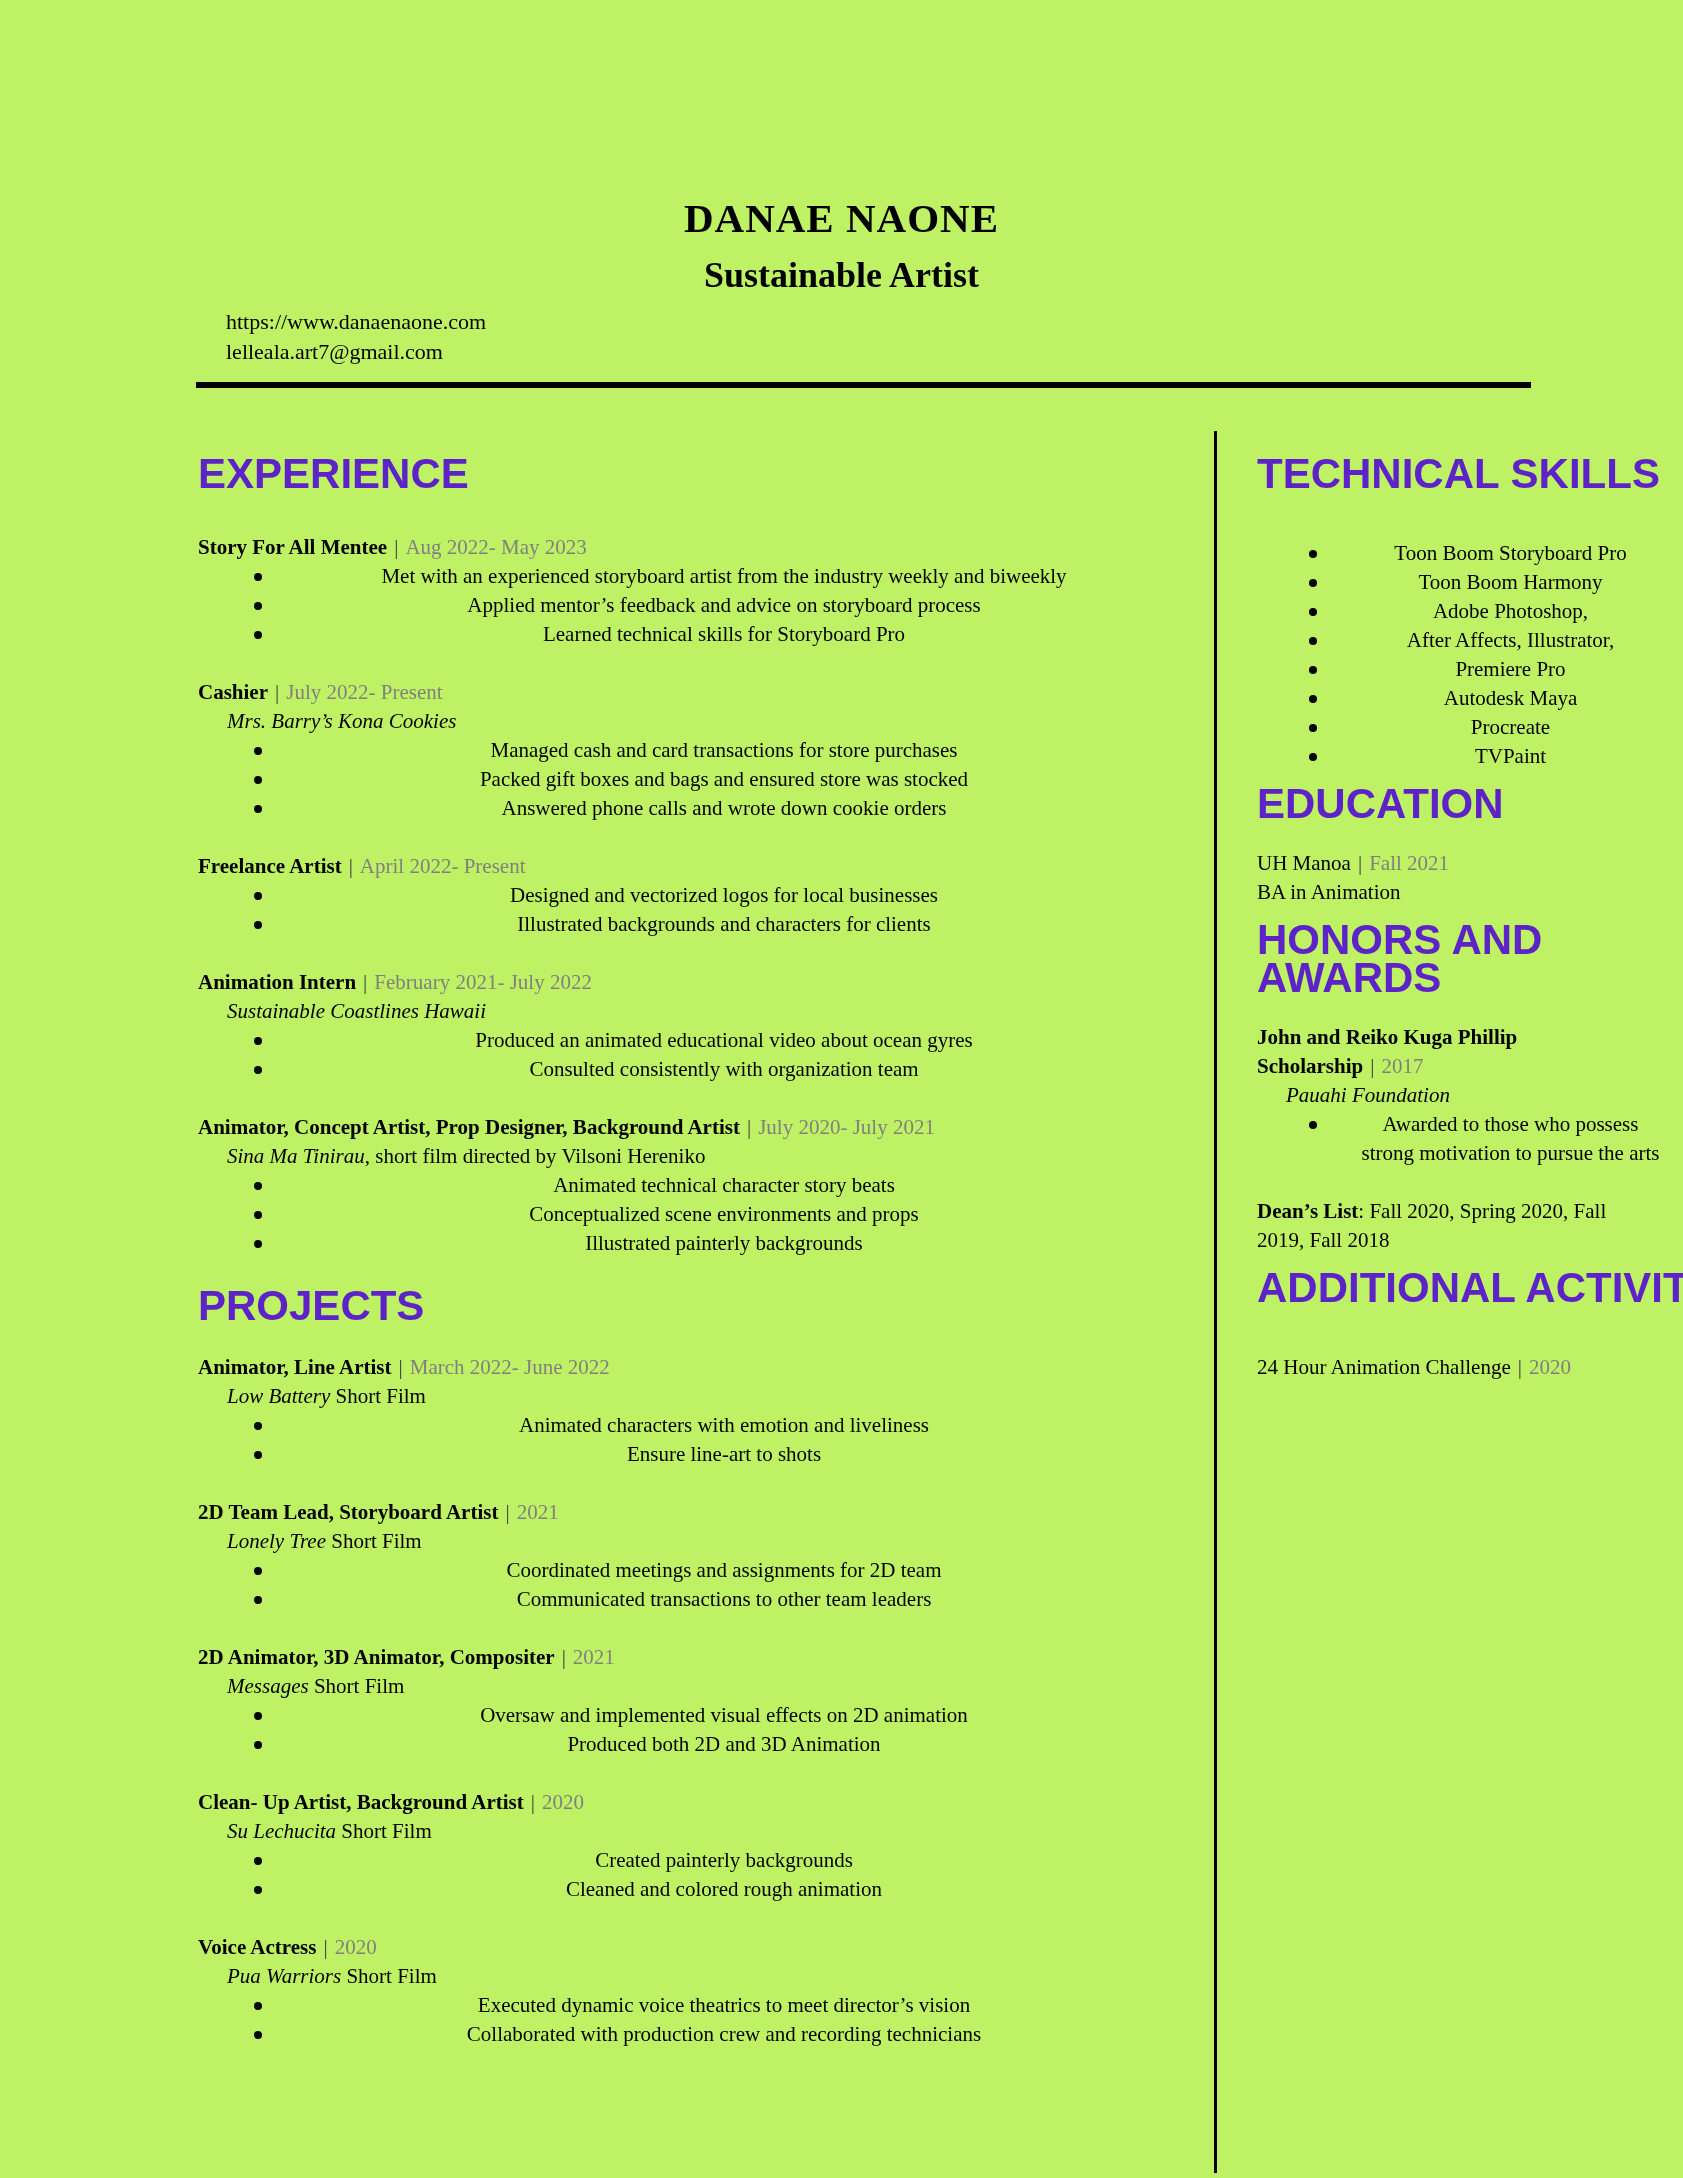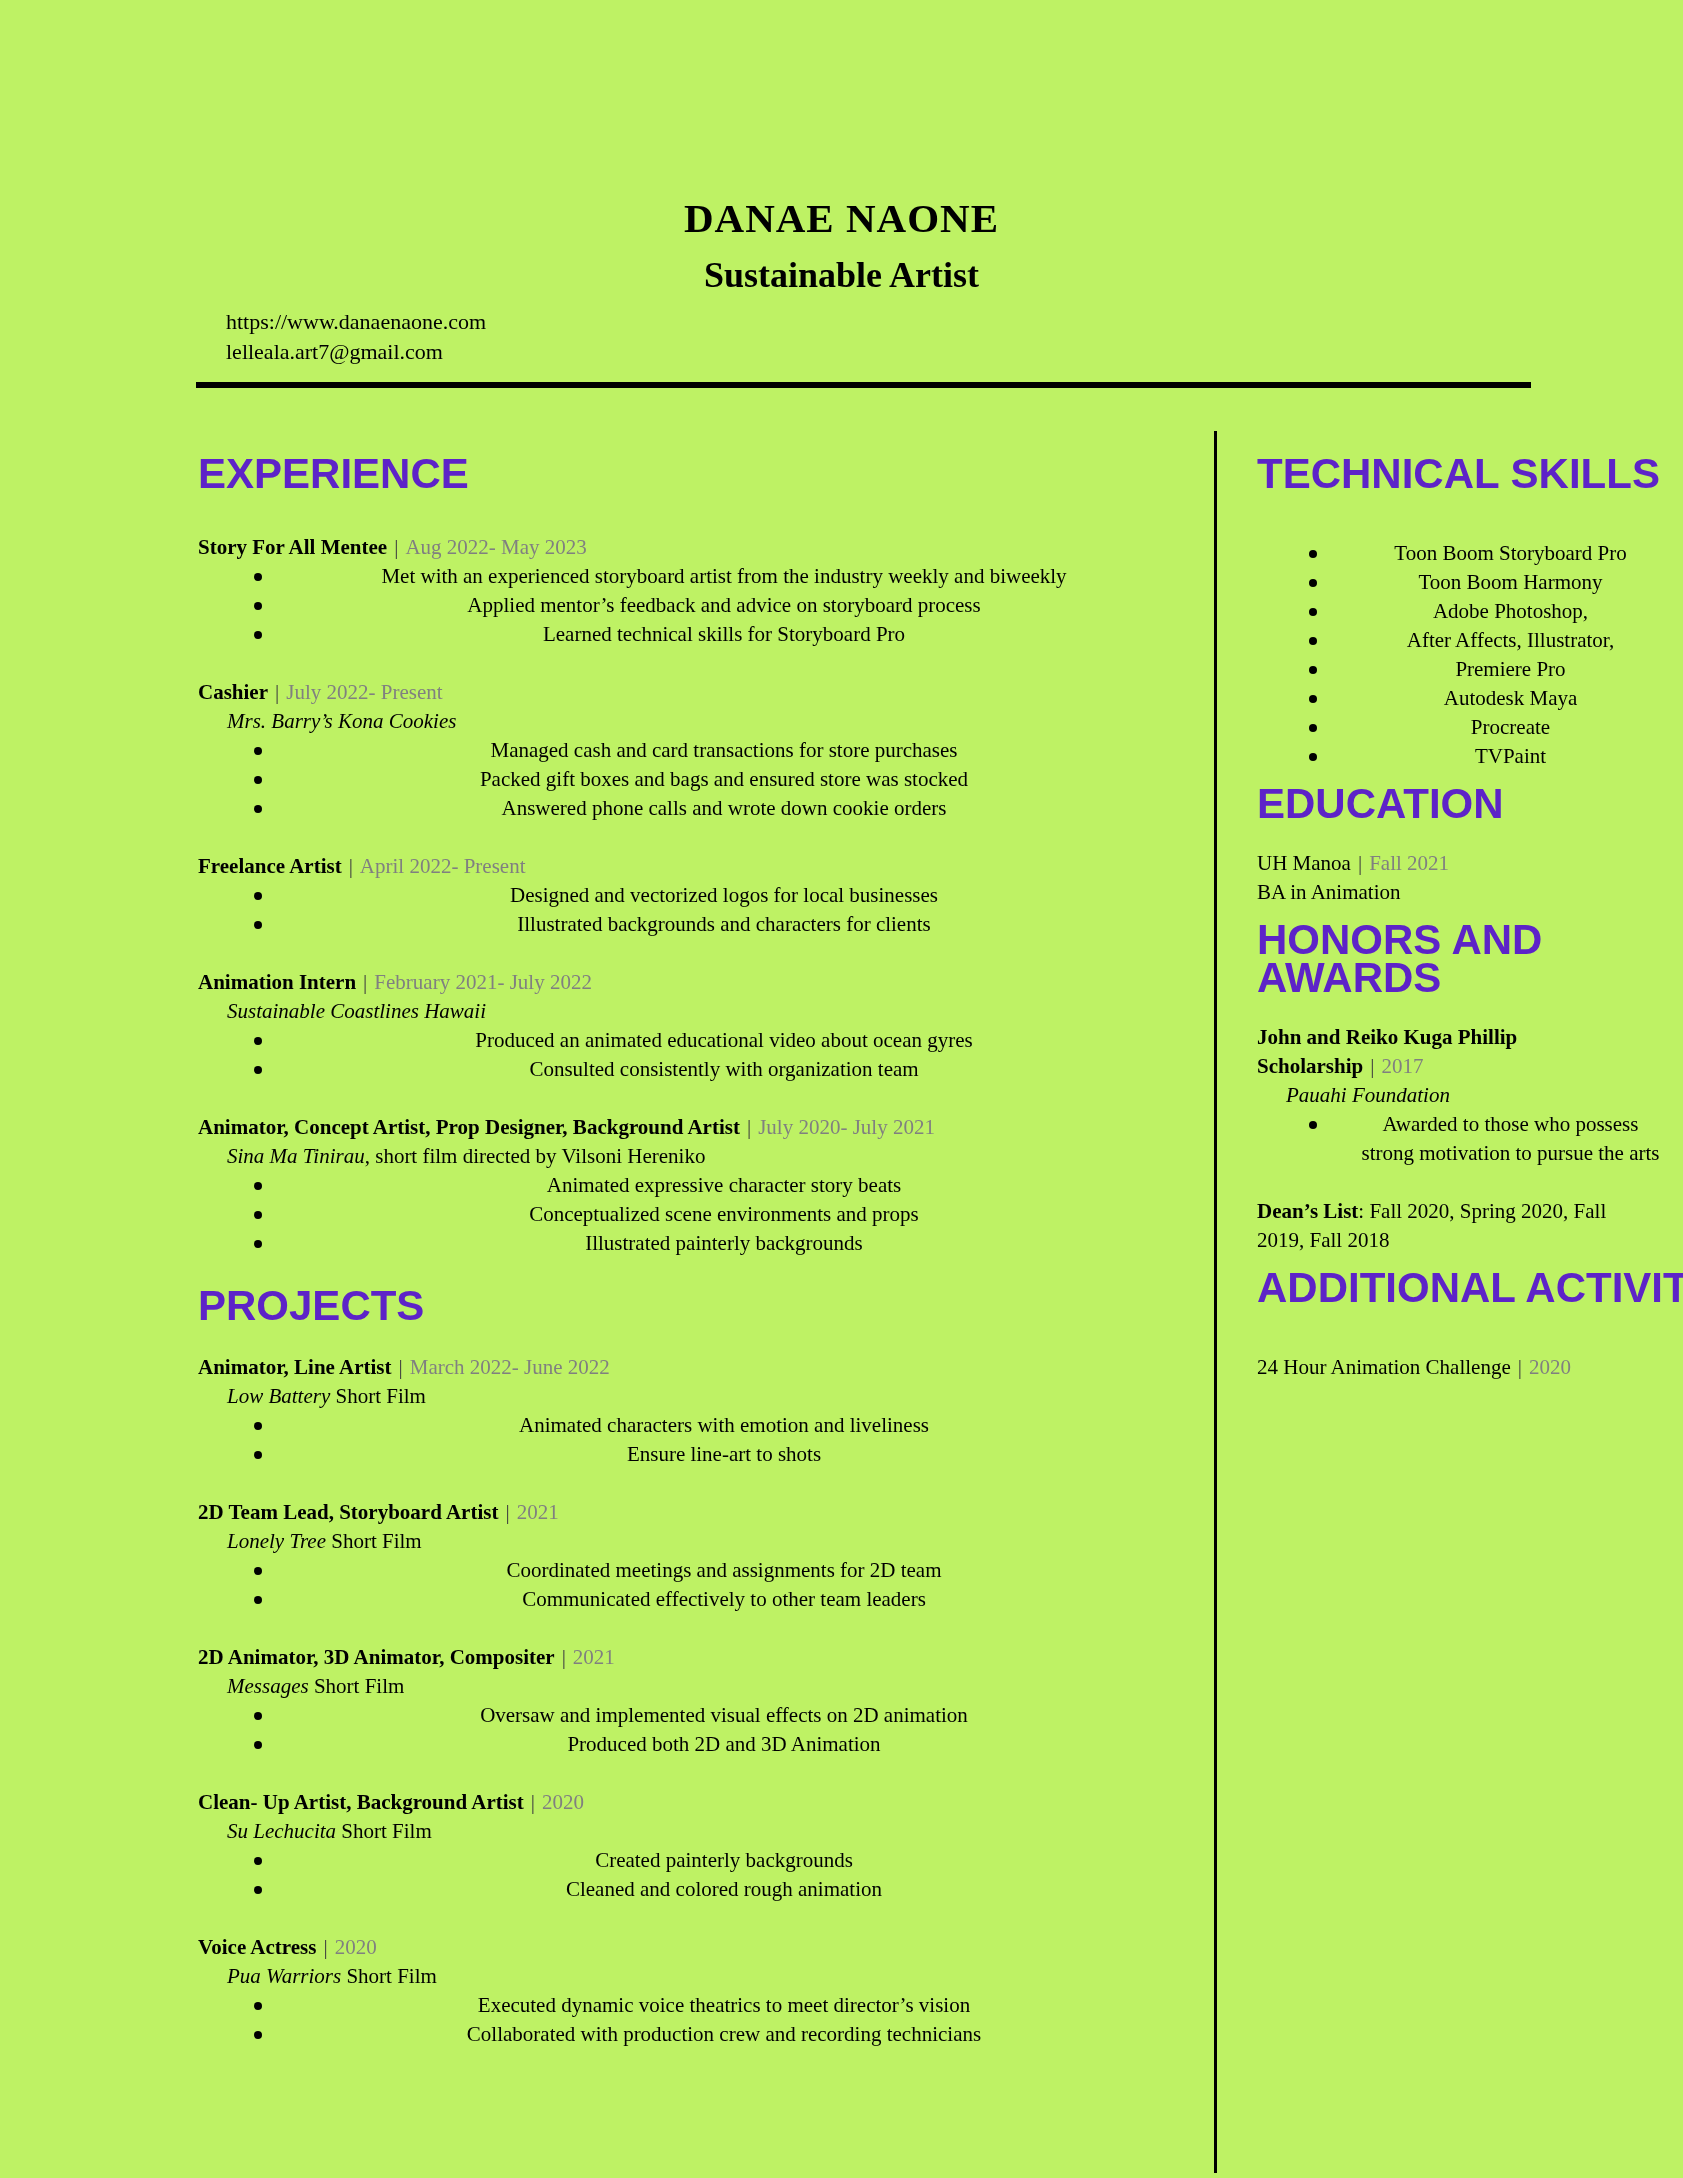--- a/index.html
+++ b/index.html
@@ -105,21 +105,21 @@
         <ul>
           <li>Produced an animated educational video about ocean gyres</li>
           <li>Consulted consistently with organization team</li>
         </ul>
       </div>
 
       <div class="entry">
         <p class="l"><span class="t">Animator, Concept Artist, Prop Designer, Background Artist</span><span class="sep">|</span><span class="date">July 2020- July 2021</span></p>
         <p class="l"><span class="i">Sina Ma Tinirau</span><span>, short film directed by Vilsoni Hereniko</span></p>
         <ul>
-          <li>Animated expressive character story beats</li>
+          <li>Animated technical character story beats</li>
           <li>Conceptualized scene environments and props</li>
           <li>Illustrated painterly backgrounds</li>
         </ul>
       </div>
     </div>
 
     <div class="sec sec-projects">
       <h2 class="sec-h">PROJECTS</h2>
 
       <div class="entry">
@@ -129,21 +129,21 @@
           <li>Animated characters with emotion and liveliness</li>
           <li>Ensure line-art to shots</li>
         </ul>
       </div>
 
       <div class="entry">
         <p class="l"><span class="t">2D Team Lead, Storyboard Artist</span><span class="sep">|</span><span class="date">2021</span></p>
         <p class="l"><span class="i">Lonely Tree</span><span> Short Film</span></p>
         <ul>
           <li>Coordinated meetings and assignments for 2D team</li>
-          <li>Communicated effectively to other team leaders</li>
+          <li>Communicated transactions to other team leaders</li>
         </ul>
       </div>
 
       <div class="entry">
         <p class="l"><span class="t">2D Animator, 3D Animator, Compositer</span><span class="sep">|</span><span class="date">2021</span></p>
         <p class="l"><span class="i">Messages</span><span> Short Film</span></p>
         <ul>
           <li>Oversaw and implemented visual effects on 2D animation</li>
           <li>Produced both 2D and 3D Animation</li>
         </ul>

